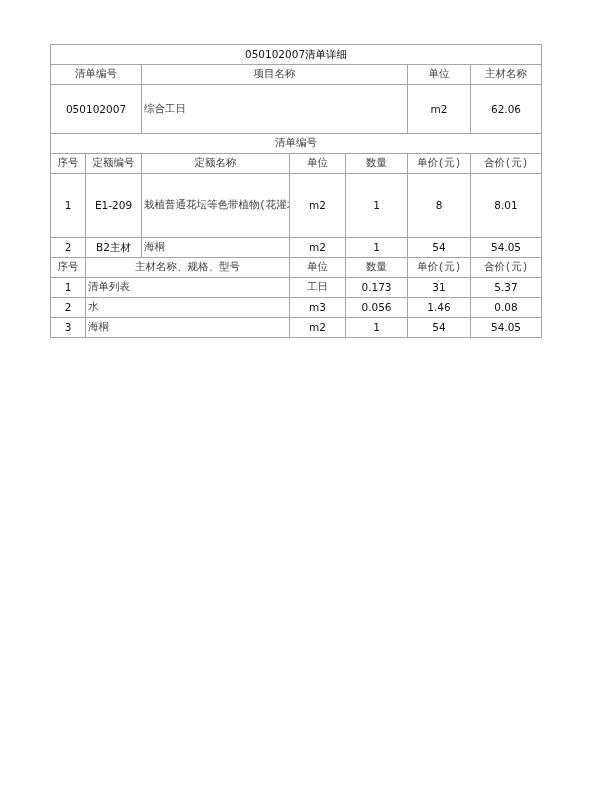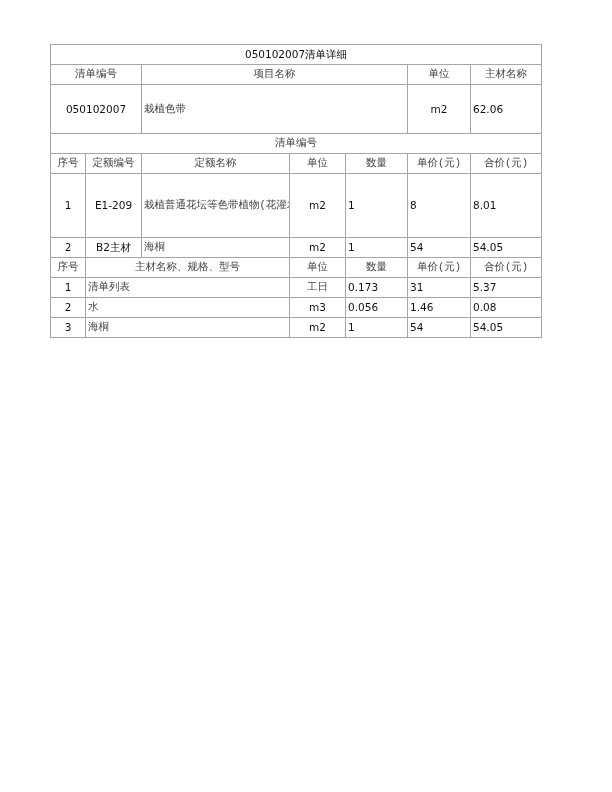--- a/index.html
+++ b/index.html
@@ -7,21 +7,21 @@
   table.sheet {
     position: absolute; left: 50px; top: 44px;
     border-collapse: collapse; table-layout: fixed;
     width: 491px; font-size: 10.5px;
   }
   table.sheet td {
     border: 1px solid #a6a6a6; padding: 0 2px; height: 19px;
     white-space: nowrap; overflow: hidden; line-height: 13px;
   }
   .c { text-align: center; }
-  .r { text-align: left; }
+  .r { text-align: center; }
   .l { text-align: left; }
   .cn { color: #444; font-family: Liberation Mono, monospace; }
   td.wrap { white-space: normal; }
   tr.h49 td { height: 48px; }
   tr.h63 td { height: 63px; }
 </style>
 </head>
 <body>
 
 <table class="sheet">
@@ -42,21 +42,21 @@
 
   <tr>
     <td colspan="2" class="c cn">清单编号</td>
     <td colspan="3" class="c cn">项目名称</td>
     <td class="c cn">单位</td>
     <td class="c cn">主材名称</td>
   </tr>
 
   <tr class="h49">
     <td colspan="2" class="c">050102007</td>
-    <td colspan="3" class="l cn">栽植色带</td>
+    <td colspan="3" class="l cn">综合工日</td>
     <td class="c">m2</td>
     <td class="r">62.06</td>
   </tr>
 
   <tr>
     <td colspan="7" class="c cn">清单编号</td>
   </tr>
 
   <tr>
     <td class="c cn">序号</td>

